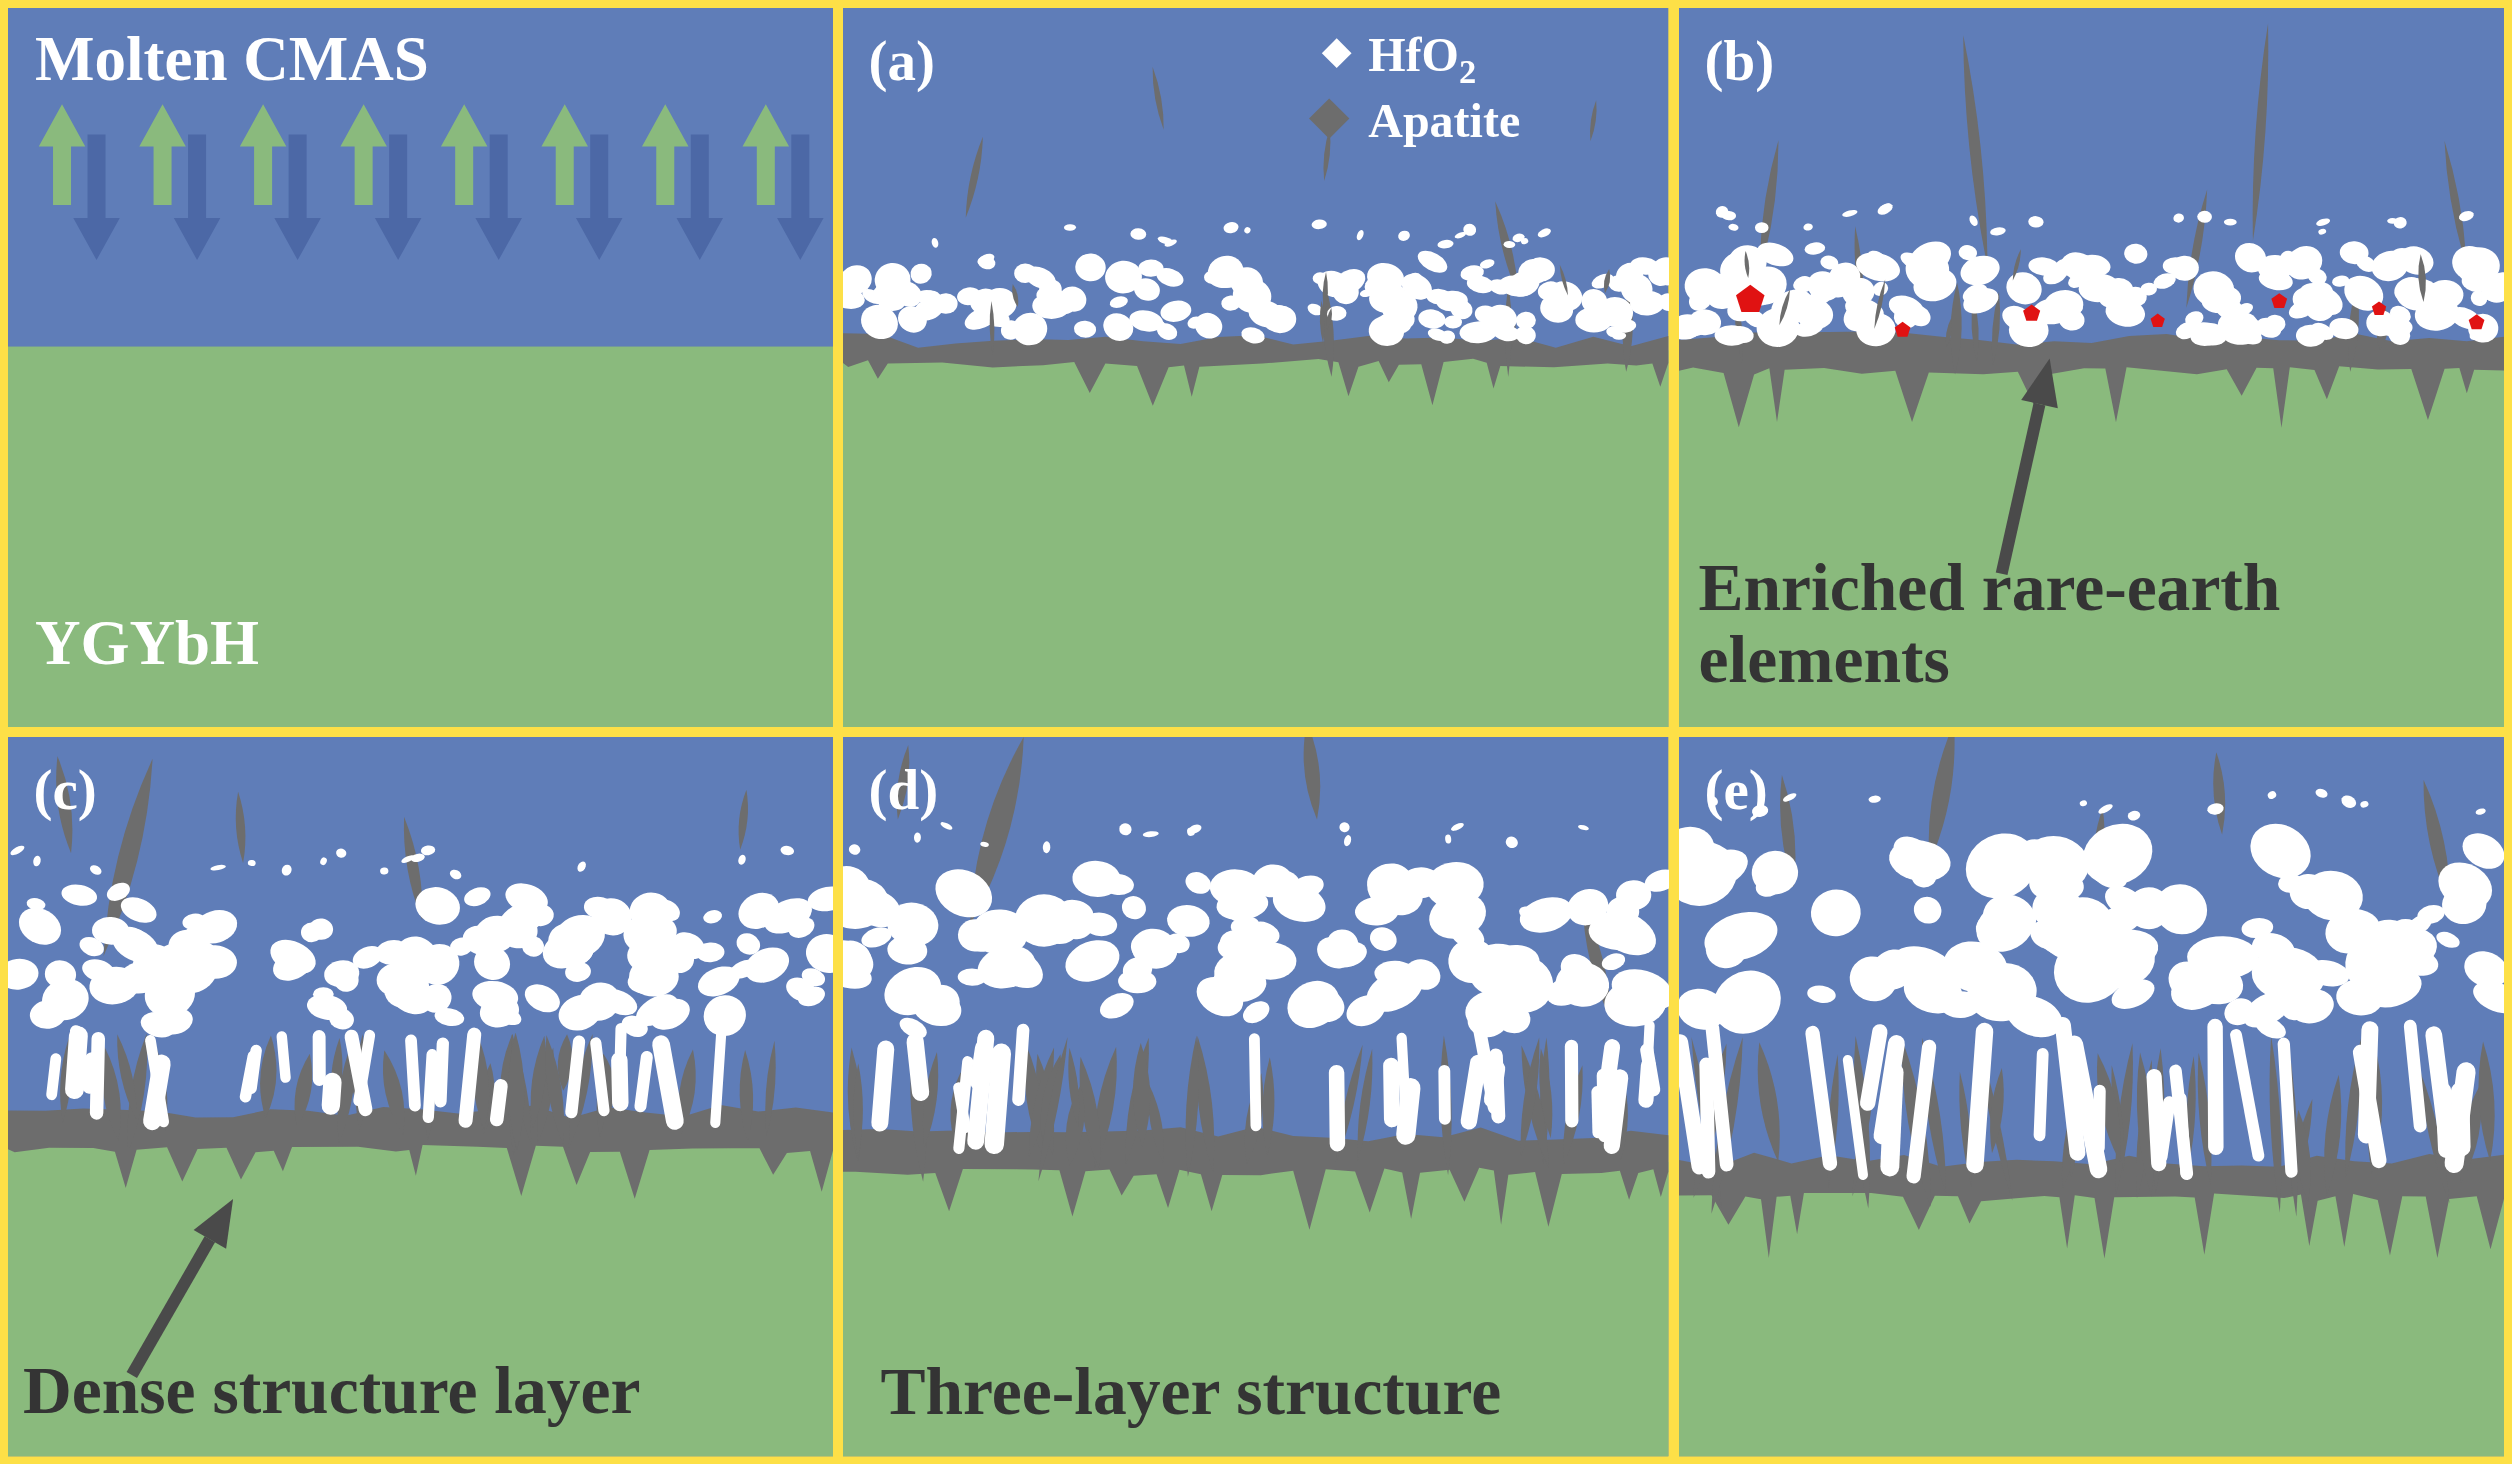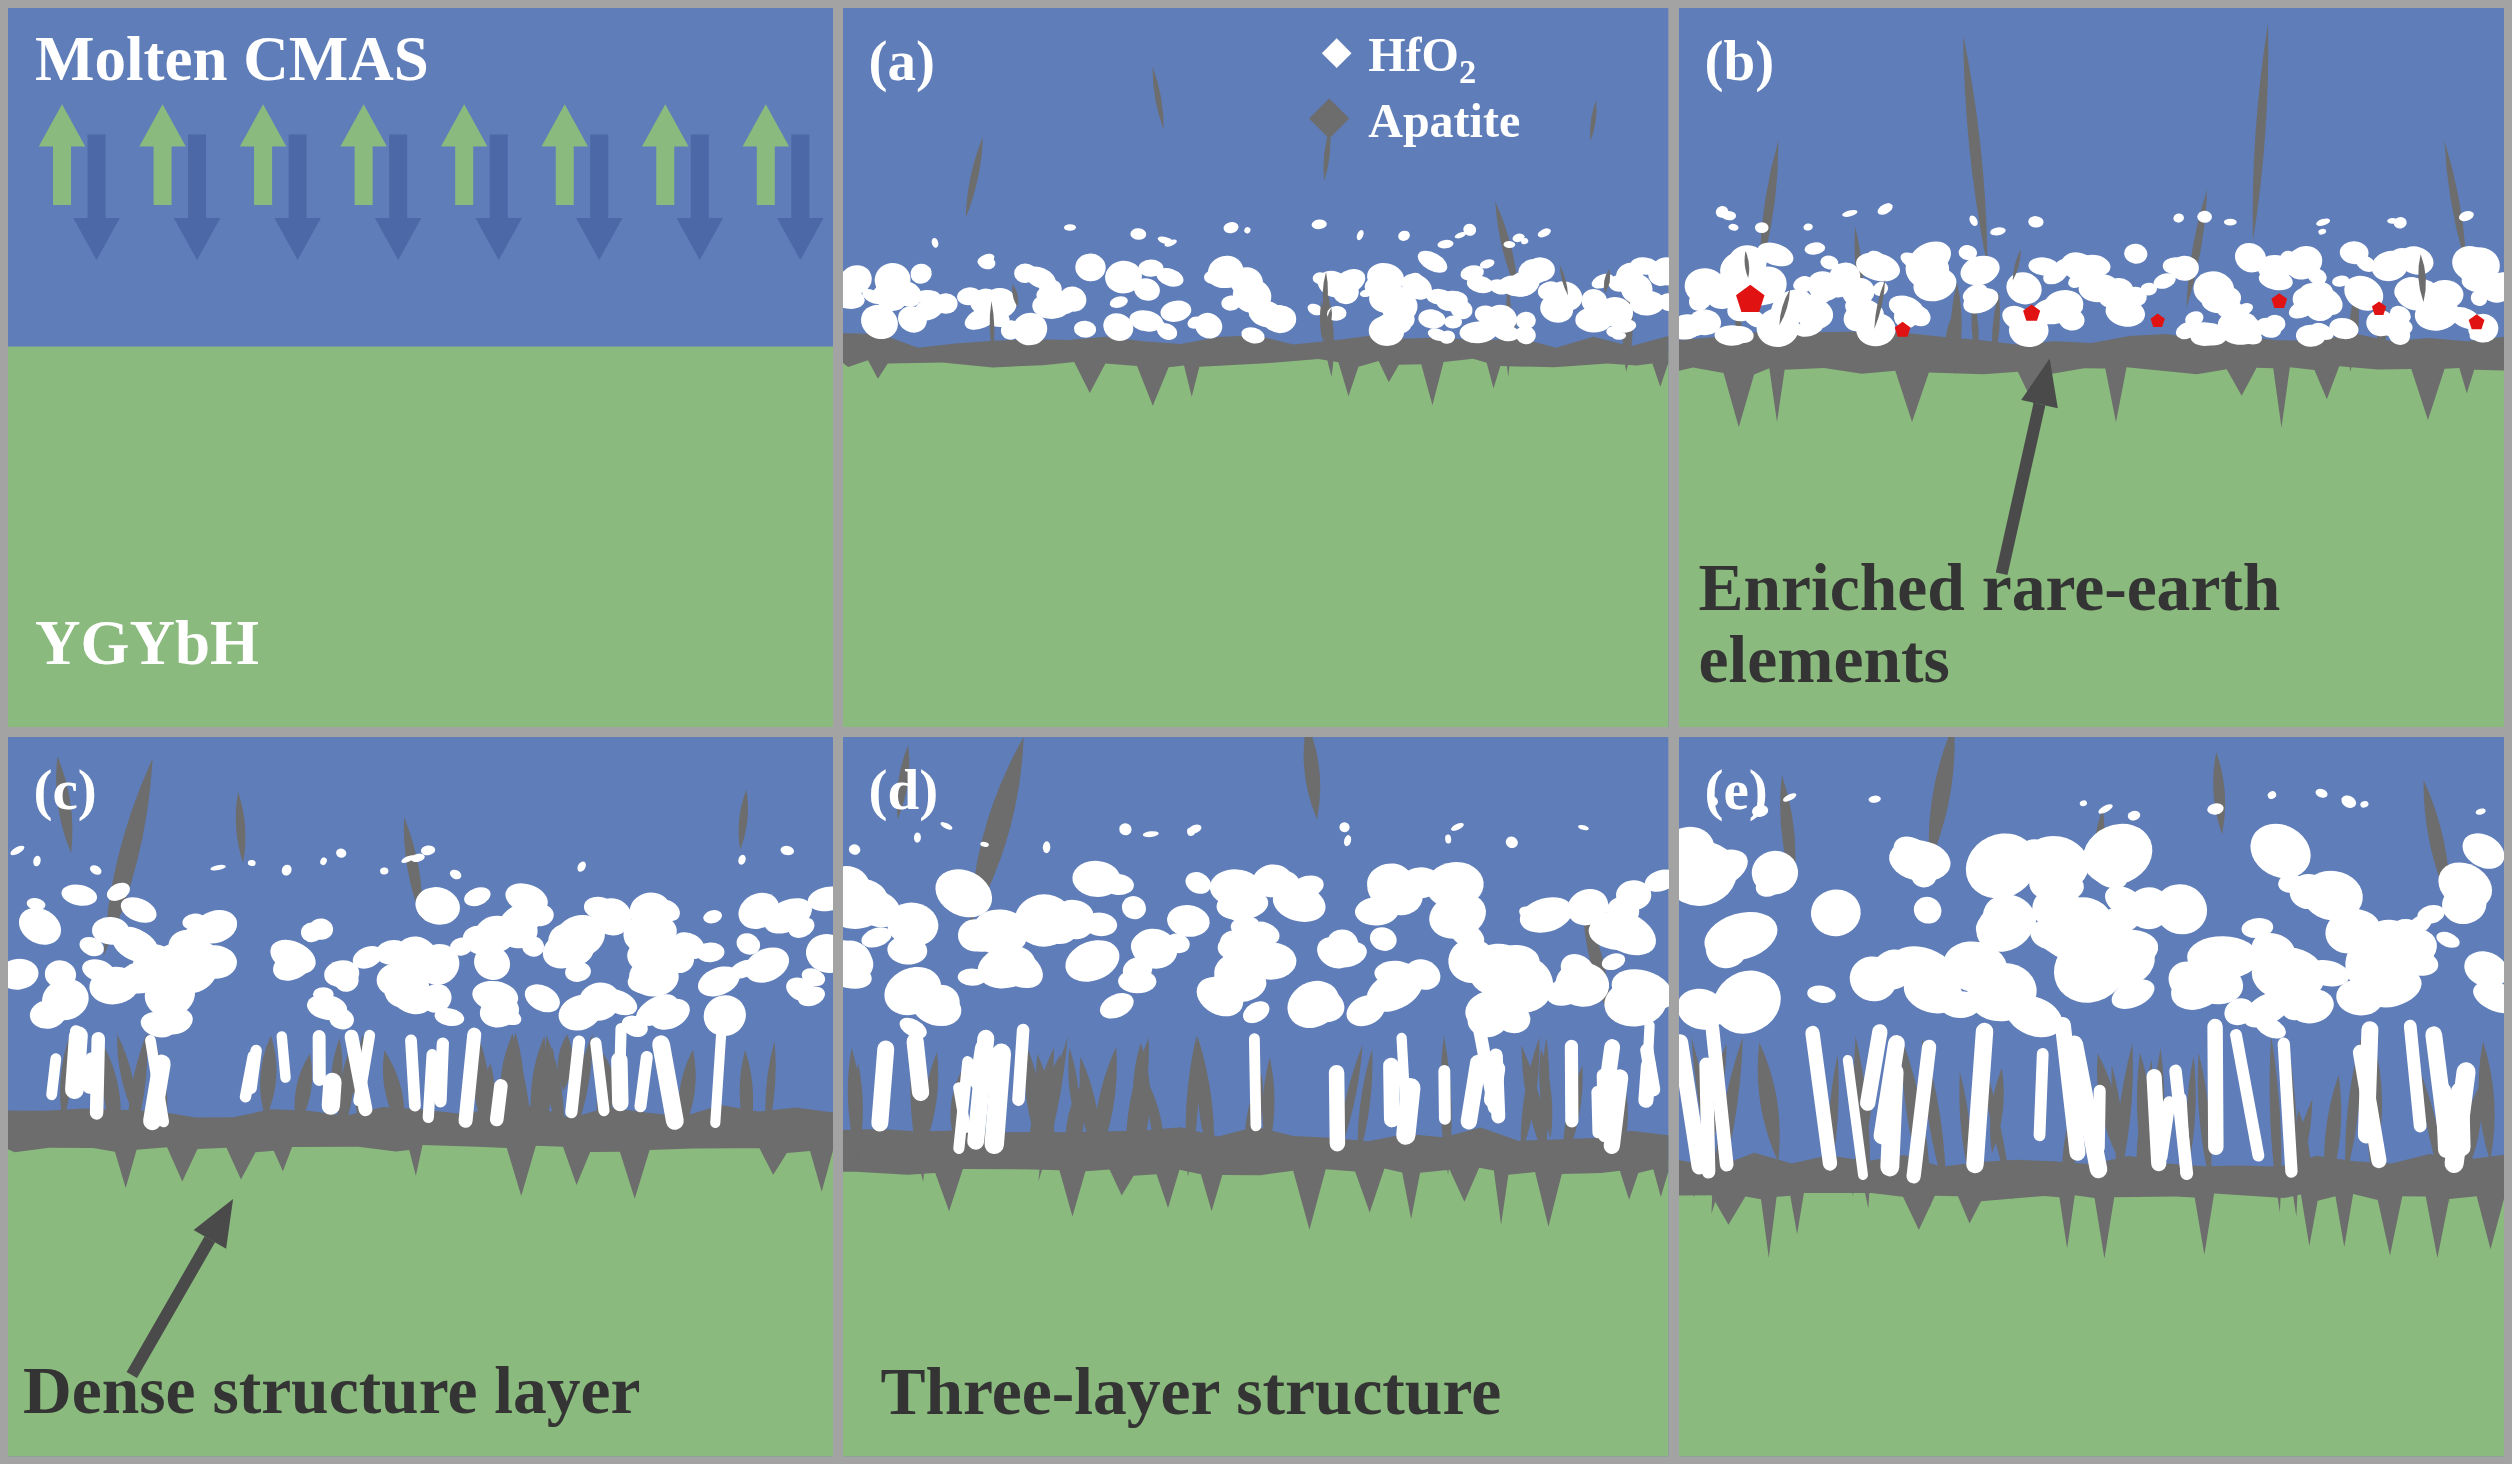--- a/index.html
+++ b/index.html
@@ -2,21 +2,21 @@
 <html style="--cmas_blue: #5f7db8; --coating_green: #8aba7d; --apatite_gray: #6d6d6d; --hfo2_white: #ffffff; --rare_earth_red: #e01212; --annotation_dark: #343434; --arrow_dark: #4a4a4a; --arrow_blue: #4c68a6; --label_white: #ffffff;font-size:12px"><head>
 <meta charset="utf-8">
 <style>
   html,body{margin:0;padding:0;background:#ffffff;}
   .figure{
     width:2512px;height:1464px;
     display:grid;
     grid-template-columns:repeat(3,1fr);
     grid-template-rows:repeat(2,1fr);
     gap:10.5px;padding:7.5px;box-sizing:border-box;
-    background:#a3a3a3;
+    background:#fde047;
     font-family:"Liberation Serif",serif;
   }
   svg.panel{width:100%;height:100%;display:block;}
   .bg-blue{fill:var(--cmas_blue,#5f7db8);}
   .bg-green{fill:var(--coating_green,#8aba7d);}
   .fill-white{fill:var(--hfo2_white,#ffffff);}
   .fill-gray{fill:var(--apatite_gray,#6d6d6d);}
   .region-label{font-family:"Liberation Serif",serif;font-weight:bold;font-size:84px;fill:var(--label_white,#ffffff);}
   .panel-label{font-family:"Liberation Serif",serif;font-weight:bold;font-size:76px;fill:var(--label_white,#ffffff);}
   .legend-text{font-family:"Liberation Serif",serif;font-weight:bold;font-size:64px;fill:var(--label_white,#ffffff);}

